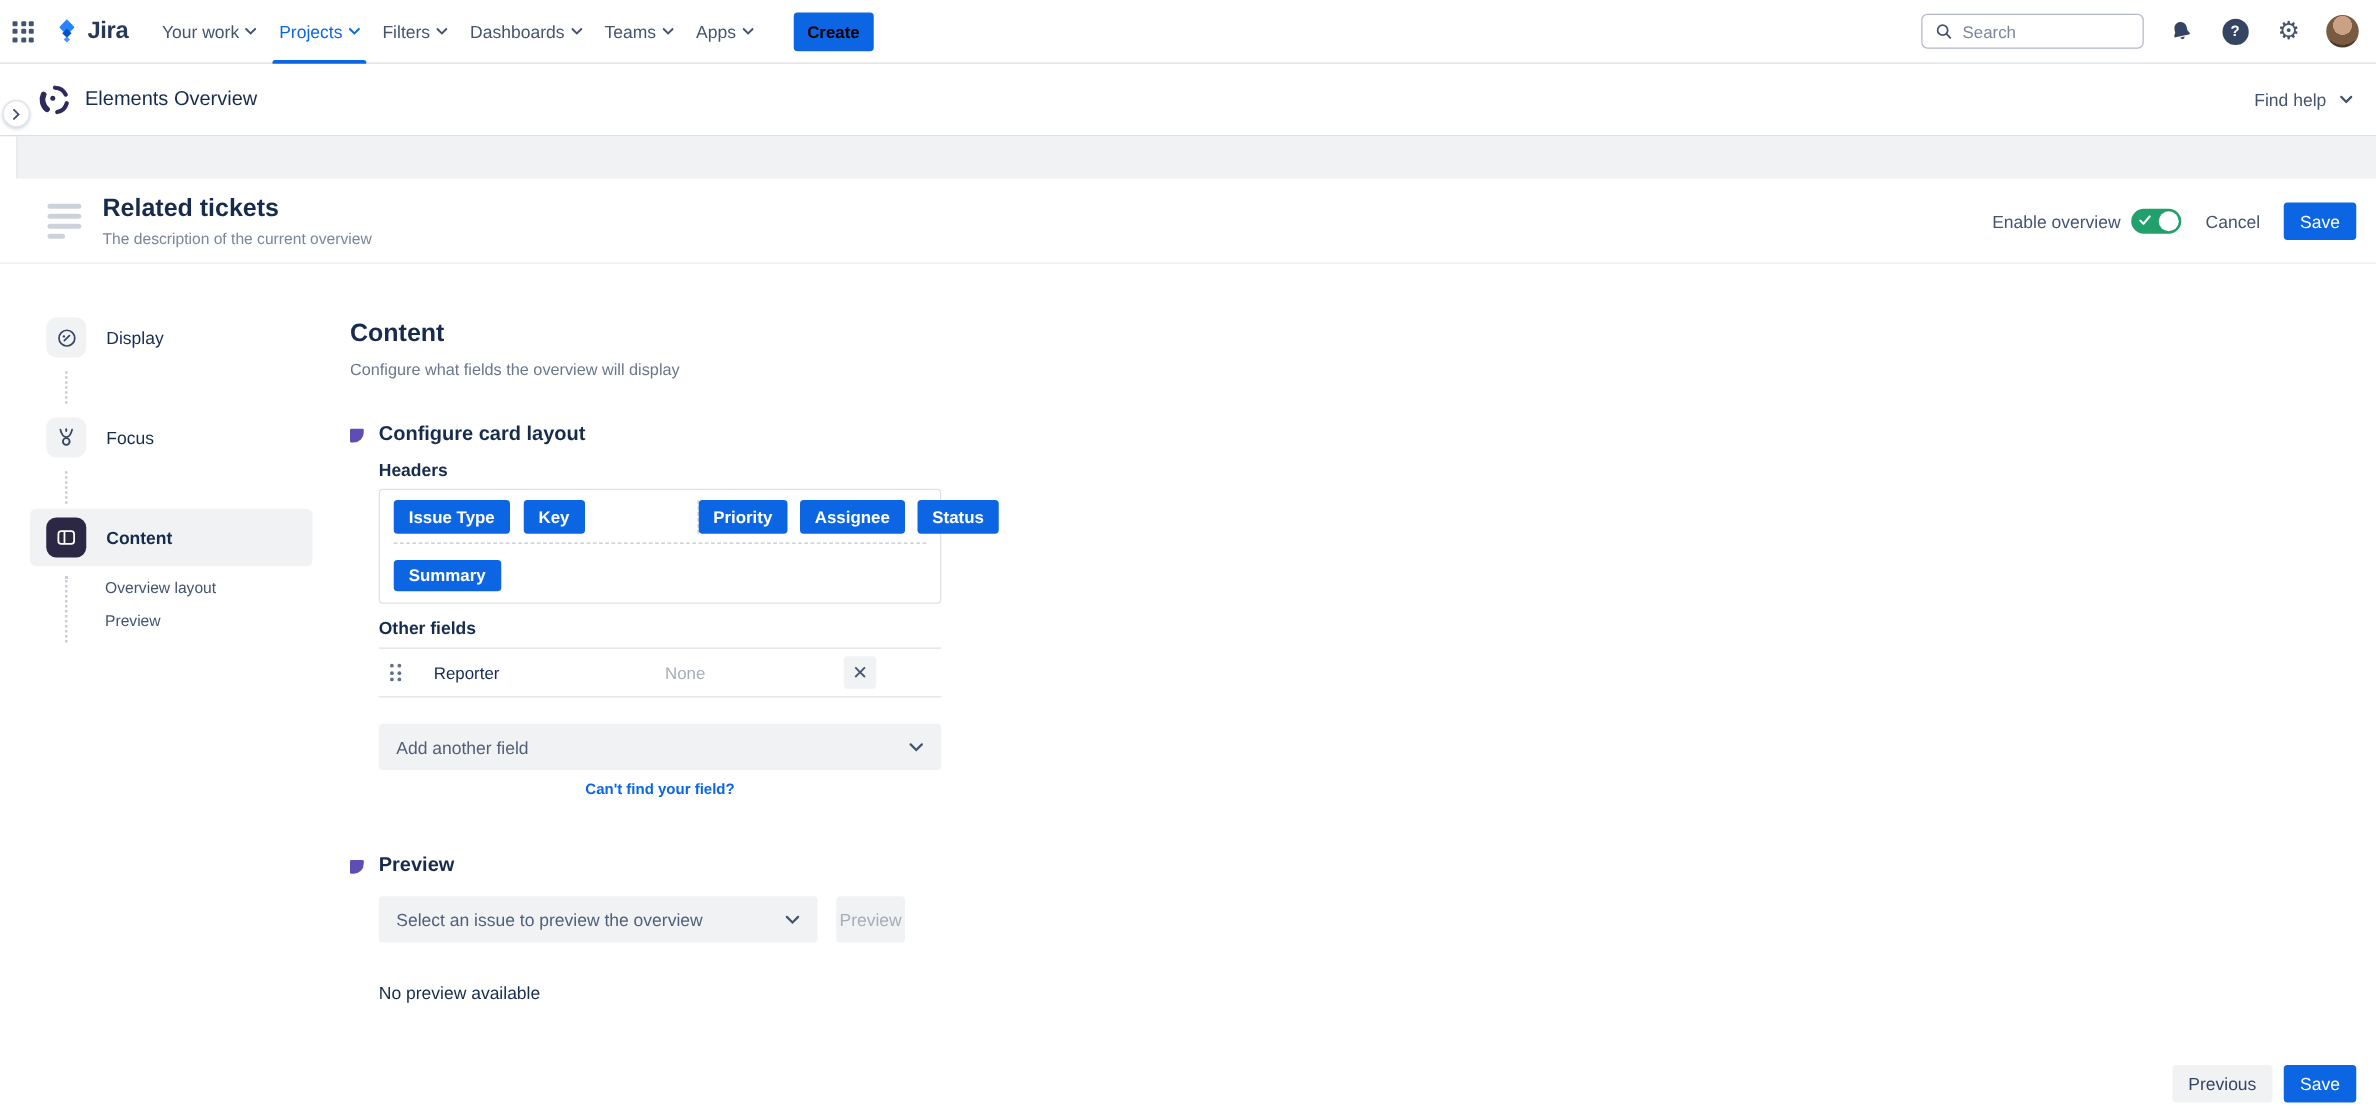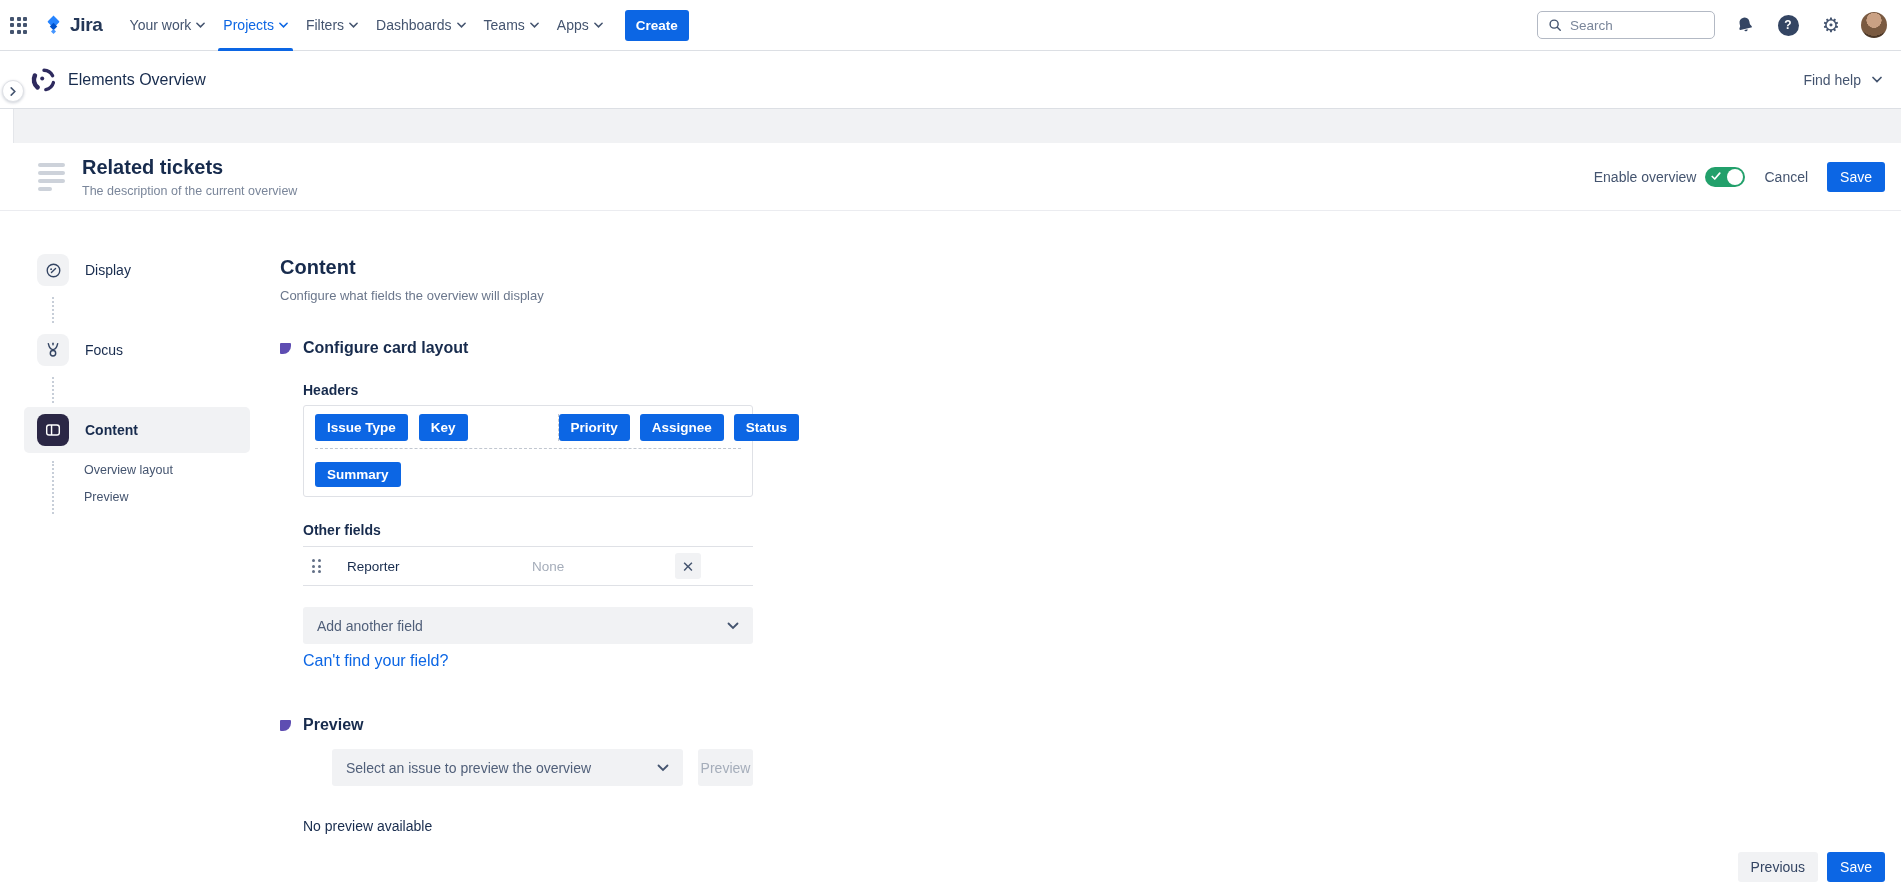--- a/index.html
+++ b/index.html
@@ -13,22 +13,22 @@
             border-bottom:1px solid #DCDFE4; padding:0 14px 0 10px; position:relative; z-index:3; }
   .grid-icon { display:grid; grid-template-columns:repeat(3,4px); grid-gap:2.5px; margin-right:15px; cursor:pointer; }
   .grid-icon i { width:4px; height:4px; border-radius:1px; background:#44546F; }
   .brand { display:flex; align-items:center; gap:5px; margin-right:18px; cursor:pointer; }
   .brand-text { font-size:19px; font-weight:700; color:#253858; letter-spacing:-0.3px; }
   .nav-item { display:flex; align-items:center; gap:5px; padding:0 9px; height:51px;
               font-weight:500; color:#44546F; position:relative; cursor:pointer; }
   .nav-item.active { color:#0C66E4; }
   .nav-item.active::after { content:""; position:absolute; left:4px; right:4px; bottom:0; height:3px;
               background:#0C66E4; border-radius:2px 2px 0 0; }
-  .btn-create { background:#0C66E4; color:#ffffff; border:none; border-radius:3px;
-              font-size:13.5px; font-weight:600; padding:8px 11px; margin-left:13px; }
+  .btn-create { background:#0C66E4; color:#000000; border:none; border-radius:3px;
+              font-size:13.5px; font-weight:600; padding:8px 11px; margin-left:23px; }
   .nav-right { margin-left:auto; display:flex; align-items:center; gap:17px; }
   .search-box { display:flex; align-items:center; gap:8px; width:178px; height:28px;
               border:1px solid #B3B9C4; border-radius:5px; padding:0 10px; background:#fff; }
   .search-box input { border:none; outline:none; width:100%; font-size:13.5px; color:#44546F;
               font-family:inherit; background:transparent; }
   .search-box input::placeholder { color:#7A869A; }
   .icon-btn { width:26px; height:26px; display:flex; align-items:center; justify-content:center; cursor:pointer; }
   .help-circle { width:21px; height:21px; border-radius:50%; background:#344563; color:#fff;
               font-size:12px; font-weight:700; display:flex; align-items:center; justify-content:center; }
   .gear { font-size:20px; color:#44546F; line-height:1; }
@@ -84,21 +84,21 @@
   .substep { font-size:12.5px; color:#44546F; cursor:pointer; }
 
   
   .main { padding-top:45px; }
   .content-title { font-size:20px; font-weight:600; margin-left:1px; }
   .content-sub { font-size:13px; color:#6B778C; margin-top:9px; margin-left:1px; }
   .section-head { display:flex; align-items:center; gap:12px; margin-top:36px; margin-left:1px; }
   .bullet { width:11px; height:11px; background:#5E4DB2; border-radius:1px 1px 8px 1px; }
   .section-title { font-size:16px; font-weight:600; color:#172B4D; }
   .section-body { margin-left:24px; }
-  .sub-label { font-size:14px; font-weight:700; margin-top:25px; }
+  .sub-label { font-size:14px; font-weight:700; margin-top:11px; }
   .hbox { width:450px; border:1px solid #DFE1E6; border-radius:3px; margin-top:7px; padding:8px 11px 9px; }
   .hrow { display:flex; align-items:center; }
   .lgroup { display:flex; gap:11px; }
   .rgroup { margin-left:auto; display:flex; gap:10px; margin-right:3px; }
   .chip { background:#0C66E4; color:#fff; font-size:13.5px; font-weight:700;
               padding:6px 12px; border-radius:3px; border:none; white-space:nowrap; }
   .vdash { align-self:stretch; width:0; border-left:1px dashed #C1C7D0; margin-left:90px; }
   .hdash { border-top:1px dashed #C1C7D0; margin:7px 0 13px; }
   .chip.sm { padding:5px 12px; }
 
@@ -113,25 +113,25 @@
   .alias-input { border:none; outline:none; background:transparent; font-size:13.5px;
               color:#172B4D; width:95%; font-family:inherit; }
   .alias-input::placeholder { color:#A5ADBA; }
   .remove-btn { width:26px; height:26px; background:#F1F2F4; border:none; border-radius:3px;
               color:#44546F; font-size:15px; line-height:1; display:flex; align-items:center; justify-content:center; }
 
   .select { height:37px; background:#F1F2F4; border-radius:3px; display:flex; align-items:center;
               padding:0 14px; font-size:14px; color:#505F79; cursor:pointer; }
   .add-select { width:450px; margin-top:21px;justify-content:center; }
   .select .chev { margin-left:auto; color:#44546F; }
-  .missing-link { width:450px; text-align:left; font-size:16px; margin-top:8px; }
+  .missing-link { width:450px; text-align:center; font-size:12px; margin-top:8px;font-weight:bold; }
   .missing-link a { color:#0C66E4; text-decoration:none; }
 
   .preview-row { display:flex; gap:15px; margin-top:15px; }
-  .preview-select { width:351px;margin-left:29px; }
+  .preview-select { width:351px; }
   .btn-preview { width:55px; height:37px; background:#F1F2F4; border:none; border-radius:3px;
               color:#A5ADBA; font-size:14px; font-weight:500; cursor:default; }
   .no-preview { font-size:14px; color:#172B4D; margin-top:32px; }
 
   .footer-actions { position:absolute; right:16px; top:709px; display:flex; gap:9px; }
   .btn-prev { background:#F1F2F4; color:#344563; border:none; border-radius:3px;
               font-size:14px; font-weight:500; padding:7px 13px; }
 </style>
 </head>
 <body>

